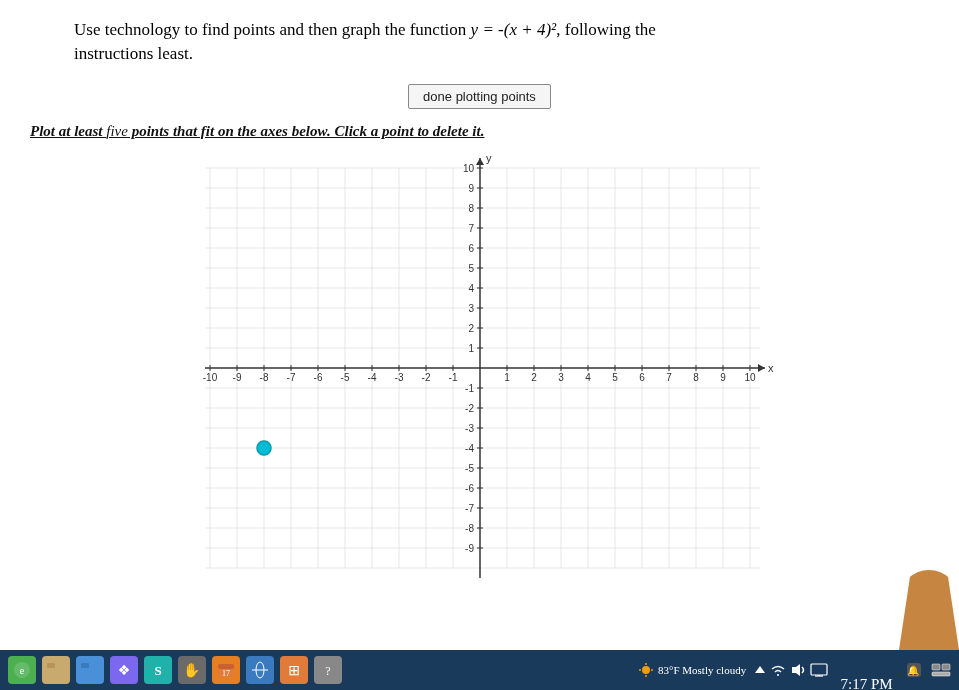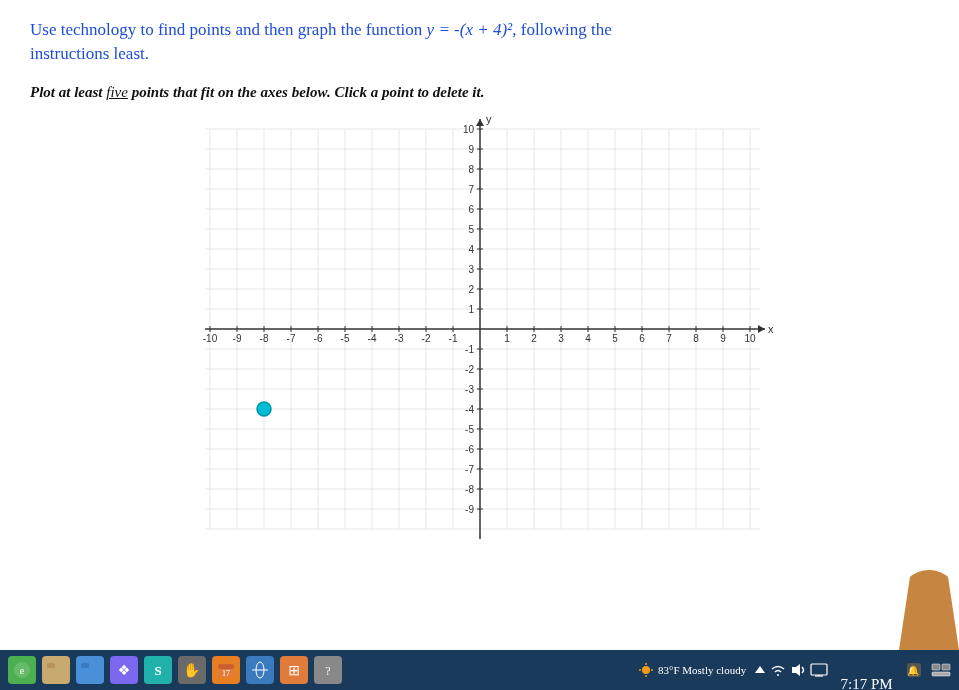--- a/index.html
+++ b/index.html
@@ -16,22 +16,23 @@
       position: absolute;
       top: 0;
       left: 0;
       right: 0;
       bottom: 40px;
       padding: 18px 30px 10px 30px;
     }
     .instruction-text {
       font-size: 17px;
       line-height: 1.4;
-      color: #1d4ed8;
+      color: #000000;
       margin-bottom: 18px;
+      margin-left: 44px;
     }
     .instruction-text .math {
       font-style: italic;
     }
     .done-btn-container {
       text-align: center;
       margin-bottom: 14px;
     }
     .done-btn {
       border: 1px solid #888;
@@ -44,20 +45,21 @@
       color: #222;
     }
     .plot-instruction {
       font-size: 15px;
       font-style: italic;
       color: #111;
       margin-bottom: 8px;
     }
     .plot-instruction span {
       font-weight: bold;
+      text-decoration: underline;
     }
     .graph-container {
       position: relative;
       width: 600px;
       height: 460px;
       margin: 0 auto;
     }
     .graph-svg {
       position: absolute;
       top: 0;
@@ -131,20 +133,23 @@
   </style>
 </head>
 <body>
 
 <div class="main-content">
   <div class="instruction-text">
     <span>Use technology to find points and then graph the function </span><span class="math">y = -(x + 4)²</span><span>, following the</span><br>
     <span>instructions least.</span>
   </div>
 
+  <div class="done-btn-container">
+    <button class="done-btn">done plotting points</button>
+  </div>
 
   <div class="plot-instruction">
     <span>Plot at least </span><span style="font-weight:normal;text-decoration:underline;">five</span><span> points that fit on the axes below. Click a point to delete it.</span>
   </div>
 
   <div class="graph-container">
     <svg class="graph-svg" width="600" height="460" viewBox="0 0 600 460">
 
       <g stroke="#ccc" stroke-width="0.5">
 

